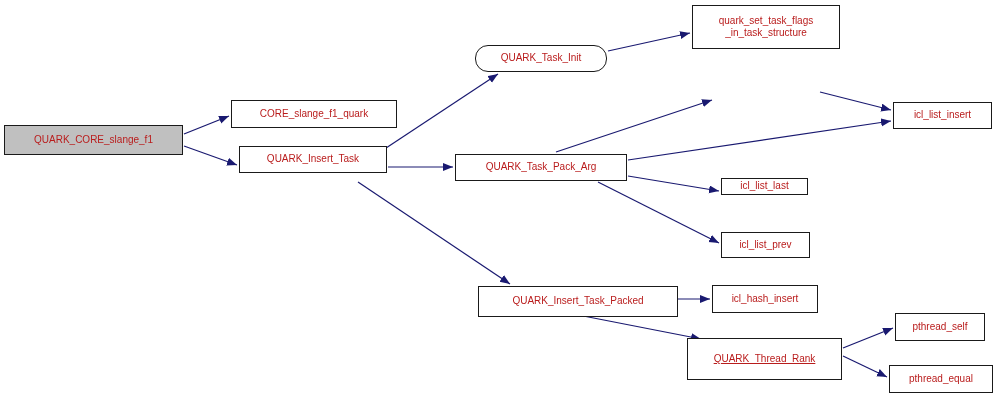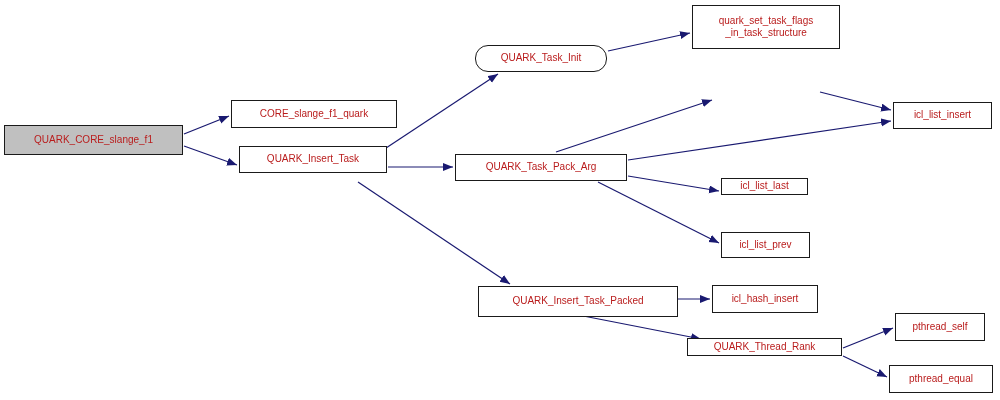--- a/index.html
+++ b/index.html
@@ -92,19 +92,19 @@
   <div class="node" style="left:893px; top:102px; width:99px; height:27px;">icl_list_insert</div>
 
   <div class="node" style="left:721px; top:178px; width:87px; height:17px;">icl_list_last</div>
 
   <div class="node" style="left:721px; top:232px; width:89px; height:26px;">icl_list_prev</div>
 
   <div class="node" style="left:430px; top:286px; width:200px; height:31px;margin-left:48px;">QUARK_Insert_Task_Packed</div>
 
   <div class="node" style="left:712px; top:285px; width:106px; height:28px;">icl_hash_insert</div>
 
-  <div class="node" style="left:687px; top:338px; width:155px; height:18px;">QUARK_Thread_Rank</div>
+  <div class="node" style="left:687px; top:338px; width:155px; height:42px;text-decoration:underline;">QUARK_Thread_Rank</div>
 
   <div class="node" style="left:895px; top:313px; width:90px; height:28px;">pthread_self</div>
 
   <div class="node" style="left:889px; top:365px; width:104px; height:28px;">pthread_equal</div>
 
 </div>
 
 </body></html>

